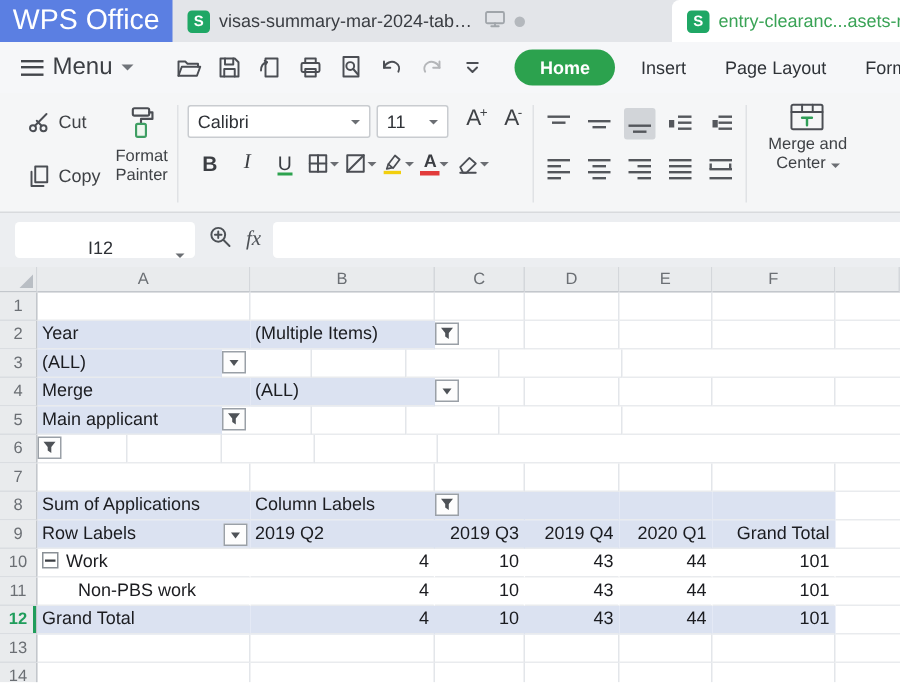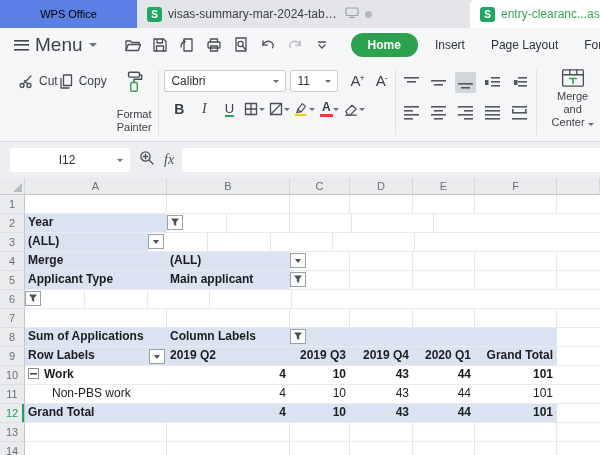--- a/index.html
+++ b/index.html
@@ -2,63 +2,63 @@
 <html><head>
 <meta charset="utf-8">
 <style>
   *{box-sizing:border-box;margin:0;padding:0}
   html,body{width:600px;height:455px;overflow:hidden}
   body{font-family:"Liberation Sans","DejaVu Sans",sans-serif;background:#fff;-webkit-font-smoothing:antialiased}
   #app{width:600px;height:455px;position:relative;overflow:hidden;background:#fff}
 
   
   .titlebar{height:28px;display:flex;background:#e3e5e9}
-  .wps-btn{width:137px;background:#5b7fe2;color:#000000;font-size:11px;display:flex;align-items:center;justify-content:center;flex:none}
+  .wps-btn{width:115px;background:#5b7fe2;color:#ffffff;font-size:19px;display:flex;align-items:center;justify-content:center;flex:none}
   .tabs{flex:1;display:flex;align-items:stretch}
   .doc-tab{display:flex;align-items:center;gap:6px;padding:0 10px;font-size:12px;color:#3a3d42;flex:none}
   .doc-tab.t1{width:245px}
   .tab-spacer{width:88px;flex:none}
   .doc-tab.active{background:#fff;border-radius:5px 5px 0 0;flex:1;color:#3aa356}
   .s-icon{width:15px;height:15px;background:#1fa765;border-radius:3px;color:#fff;font-size:10px;font-weight:bold;display:flex;align-items:center;justify-content:center;flex:none}
   .tab-label{white-space:nowrap;overflow:hidden;text-overflow:ellipsis}
   .dot{width:7px;height:7px;border-radius:50%;flex:none}
   .dot.gray{background:#b4b8bd}
   .monitor{flex:none;opacity:.75}
 
   
   .menubar{height:34px;background:#f6f7f9;display:flex;align-items:center;padding:0 8px;gap:2px}
-  .menu-item{display:flex;align-items:center;gap:6px;padding:0 6px;font-size:19px;color:#3c3f44}
+  .menu-item{display:flex;align-items:center;gap:6px;padding:0 6px;font-size:16px;color:#3c3f44}
   .burger{width:15px;height:11px;background:
     linear-gradient(#43464b,#43464b) 0 0/15px 1.6px no-repeat,
     linear-gradient(#43464b,#43464b) 0 4.7px/15px 1.6px no-repeat,
     linear-gradient(#43464b,#43464b) 0 9.4px/15px 1.6px no-repeat}
   .chev{width:0;height:0;border-left:4px solid transparent;border-right:4px solid transparent;border-top:4px solid #70747a}
   .vdiv{width:1px;height:18px;background:#d6d9dc;margin:0 7px}
   .tbi{width:25px;height:24px;display:flex;align-items:center;justify-content:center;flex:none}
   .tbi svg{stroke:#4b4e54;fill:none;stroke-width:1.3;stroke-linecap:round;stroke-linejoin:round}
   .tbi.dis svg{opacity:.38}
   .ribbon-tabs{display:flex;align-items:center;margin-left:14px;gap:0}
   .rtab{font-size:12px;color:#2f3338;padding:4px 13px;white-space:nowrap}
   .rtab.pill{background:#2ca24e;color:#fff;border-radius:14px;padding:5px 17px;font-weight:bold;margin-right:4px}
 
   
   .ribbon{height:80px;background:#f5f6f7;border-bottom:1px solid #d8dadd;display:flex;align-items:stretch;padding:6px 6px 4px 8px;overflow:hidden}
   .grp{display:flex;align-items:flex-start}
   .gdiv{width:1px;background:#e0e2e5;margin:2px 6px;align-self:stretch}
   .stack{display:flex;flex-direction:column;align-items:center;font-size:11px;color:#3f4246}
   .stack svg{stroke:#4b4e54;fill:none;stroke-width:1.3;stroke-linecap:round;stroke-linejoin:round}
   .lbl-row{display:flex;align-items:center;gap:2px;margin-top:3px}
-  .two-col{display:flex;flex-direction:row;justify-content:space-between;height:62px;margin-left:10px}
+  .two-col{display:flex;flex-direction:column;justify-content:space-between;height:62px;margin-left:10px}
   .mini{display:flex;align-items:center;gap:5px;font-size:12px;color:#3f4246;height:26px}
   .mini svg{stroke:#4b4e54;fill:none;stroke-width:1.3;stroke-linecap:round;stroke-linejoin:round}
   .fp{margin-left:10px;text-align:center;line-height:13px}
   .dar{width:0;height:0;border-left:3.5px solid transparent;border-right:3.5px solid transparent;border-top:3.5px solid #6b6e73;display:inline-block}
   .fontgrp{display:flex;flex-direction:column;gap:7px;padding-top:2px}
   .combo{background:#fff;border:1px solid #c9ccd0;border-radius:2px;height:22px;display:flex;align-items:center;justify-content:space-between;padding:0 6px;font-size:12px;color:#2e3136}
-  .fg-row{display:flex;align-items:center;gap:4px}
+  .fg-row{display:flex;align-items:flex-start;gap:4px}
   .fg-row2{display:flex;align-items:center;gap:3px;padding-left:4px}
   .bigA{font-size:15px;color:#3f4246;font-weight:500}
   .sup{font-size:9px;color:#3f4246;position:relative;top:-5px;left:-1px}
   .fmt-ic{width:22px;height:20px;display:flex;align-items:center;justify-content:center;flex:none}
   .fmt-ic svg{stroke:#4b4e54;fill:none;stroke-width:1.3;stroke-linecap:round;stroke-linejoin:round}
   .bld{font-weight:bold;font-size:14px;color:#3b3e43}
   .itl{font-style:italic;font-family:"Liberation Serif","DejaVu Serif",serif;font-size:14px;color:#3b3e43}
   .und{font-size:13px;color:#3b3e43;border-bottom:2px solid #2ca24e;line-height:13px}
   .fc{display:flex;flex-direction:column;align-items:center;line-height:11px}
   .fc .bar{width:13px;height:3px;margin-top:1px}
@@ -75,40 +75,40 @@
   .h-l{background-image:linear-gradient(#54575c,#54575c),linear-gradient(#54575c,#54575c),linear-gradient(#54575c,#54575c),linear-gradient(#54575c,#54575c);background-position:0 1px,0 5px,0 9px,0 13px;background-size:15px 1.6px,9px 1.6px,15px 1.6px,9px 1.6px}
   .h-c{background-image:linear-gradient(#54575c,#54575c),linear-gradient(#54575c,#54575c),linear-gradient(#54575c,#54575c),linear-gradient(#54575c,#54575c);background-position:0 1px,3px 5px,0 9px,3px 13px;background-size:15px 1.6px,9px 1.6px,15px 1.6px,9px 1.6px}
   .h-r{background-image:linear-gradient(#54575c,#54575c),linear-gradient(#54575c,#54575c),linear-gradient(#54575c,#54575c),linear-gradient(#54575c,#54575c);background-position:0 1px,6px 5px,0 9px,6px 13px;background-size:15px 1.6px,9px 1.6px,15px 1.6px,9px 1.6px}
   .h-j{background-image:linear-gradient(#54575c,#54575c),linear-gradient(#54575c,#54575c),linear-gradient(#54575c,#54575c),linear-gradient(#54575c,#54575c);background-position:0 1px,0 5px,0 9px,0 13px;background-size:15px 1.6px,15px 1.6px,15px 1.6px,15px 1.6px}
   .h-w{background-image:linear-gradient(#54575c,#54575c),linear-gradient(#54575c,#54575c),linear-gradient(#54575c,#54575c),linear-gradient(#54575c,#54575c),linear-gradient(#54575c,#54575c);background-position:0 1px,0 7px,0 13px,0 4px,13px 4px;background-size:15px 1.6px,15px 1.6px,15px 1.6px,1.6px 4px,1.6px 4px}
   .merge{margin-left:8px;text-align:center;font-size:11px;color:#3f4246;line-height:13px;display:flex;flex-direction:column;align-items:center}
   .merge svg{stroke:#4b4e54;fill:none;stroke-width:1.2;stroke-linecap:round}
 
   
   .fbar{height:36px;background:#eceef1;display:flex;align-items:center;padding:0 0 0 10px;gap:8px}
-  .namebox{width:120px;height:24px;background:#fff;border-radius:3px;display:flex;align-items:center;font-size:12px;color:#2e3136;padding:0 7px;flex:none}
+  .namebox{width:120px;height:24px;background:#fff;border-radius:3px;display:flex;align-items:flex-end;font-size:12px;color:#2e3136;padding:0 7px;flex:none}
   .namebox .nb-t{flex:1;text-align:center}
   .fx{font-family:"Liberation Serif","DejaVu Serif",serif;font-style:italic;font-size:14px;color:#4d5156}
   .finput{flex:1;height:24px;background:#fff;border-radius:3px 0 0 3px;font-size:12px;color:#222;padding:0 6px;line-height:24px}
   .zoomic svg{stroke:#4d5156;fill:none;stroke-width:1.3;stroke-linecap:round}
 
   
   .sheet{height:277px;background:#fff;overflow:hidden;font-size:12px;color:#1b1c20}
   .srow{display:flex;height:19px}
   .srow.hdr{height:17px}
   .c{border-right:1px solid #e3e6ea;border-bottom:1px solid #e9ebee;height:100%;padding:0 3px;line-height:17px;white-space:nowrap;position:relative}
   .w0{width:25px;flex:none}.w1{width:142px;flex:none}.w2{width:123px;flex:none}
   .w3{width:60px;flex:none}.w4{width:63px;flex:none}.w5{width:62px;flex:none}
   .w6{width:82px;flex:none}.w7{flex:1;border-right:none}
   .ch{background:#e9ebed;color:#6b6f74;font-size:11px;text-align:center;border-right:1px solid #d4d7db;border-bottom:1px solid #c3c7cc;line-height:16px}
   .rh{background:#e9ebed;color:#6b6f74;font-size:11px;text-align:center;border-right:1px solid #c3c7cc;border-bottom:1px solid #dadde1;line-height:18px}
-  .rh.act{color:#1f9d5b;font-weight:normal;box-shadow:inset -2px 0 0 #1f9d5b}
+  .rh.act{color:#1f9d5b;font-weight:bold;box-shadow:inset -2px 0 0 #1f9d5b}
   .sel-all{position:relative}
   .sel-all i{position:absolute;right:2px;bottom:2px;width:0;height:0;border-left:9px solid transparent;border-bottom:9px solid #b9bec4}
-  .b{font-weight:bold}
+  .b{font-weight:normal}
   .r{text-align:right}
   .lv{background:#dbe2f1;border-right-color:transparent}
   .wp{border-right-color:transparent}
   .ind{padding-left:27px}
   .fbtn{width:16px;height:15px;border:1px solid #9aa0a7;background:#fdfdfd;display:inline-flex;align-items:center;justify-content:center;margin-top:1px;vertical-align:top}
   .tri{width:0;height:0;border-left:3.5px solid transparent;border-right:3.5px solid transparent;border-top:4px solid #4e5257}
   .rl-btn{position:absolute;right:1px;top:1px}
   .colbox{display:inline-block;width:11px;height:11px;border:1px solid #8a9096;background:#fff;margin-right:5px;vertical-align:-1px;background-image:linear-gradient(#3c3f44,#3c3f44);background-repeat:no-repeat;background-position:center;background-size:7px 1.5px}
 </style>
 </head>
@@ -225,21 +225,21 @@
             </svg>
           <span>Copy</span>
         </div>
       </div>
       <div class="stack fp" style="padding-top:2px">
         <svg width="24" height="24" viewBox="0 0 22 22">
             <rect x="6" y="2" width="10" height="4.5" rx="1"></rect>
             <path d="M16 4.5h2v4H11v3"></path>
             <rect x="8" y="11.5" width="6" height="8" rx="1" fill="#eef6ef" stroke="#3e9e63"></rect>
           </svg>
-        <span style="margin-top:14px">Format</span>
+        <span style="margin-top:4px">Format</span>
         <span>Painter</span>
       </div>
     </div>
     <div class="gdiv"></div>
 
     <div class="fontgrp">
       <div class="fg-row">
         <div class="combo" style="width:122px">
           <span>Calibri</span>
             <span class="dar"></span>
@@ -381,20 +381,21 @@
         <div class="c w3"></div>
         <div class="c w4"></div>
         <div class="c w5"></div>
         <div class="c w6"></div>
         <div class="c w7"></div>
     </div>
 
     <div class="srow">
       <div class="c w0 rh">2</div>
       <div class="c w1 lv b">Year</div>
+      <div class="c w2 lv b">(Multiple Items)</div>
       <div class="c w3" style="padding:0"><span class="fbtn">
             <svg width="10" height="9" viewBox="0 0 10 9">
               <path d="M1 .5h8L6.2 4v4L3.8 6.4V4z" fill="#4e5257" stroke="none"></path>
             </svg>
           </span></div>
       <div class="c w4"></div>
         <div class="c w5"></div>
         <div class="c w6"></div>
         <div class="c w7"></div>
     </div>
@@ -419,21 +420,20 @@
             <span class="tri"></span>
           </span></div>
       <div class="c w4"></div>
         <div class="c w5"></div>
         <div class="c w6"></div>
         <div class="c w7"></div>
     </div>
 
     <div class="srow">
       <div class="c w0 rh">5</div>
-      <div class="c w1 lv b">Applicant Type</div>
       <div class="c w2 lv b">Main applicant</div>
       <div class="c w3" style="padding:0"><span class="fbtn">
             <svg width="10" height="9" viewBox="0 0 10 9">
               <path d="M1 .5h8L6.2 4v4L3.8 6.4V4z" fill="#4e5257" stroke="none"></path>
             </svg>
           </span></div>
       <div class="c w4"></div>
         <div class="c w5"></div>
         <div class="c w6"></div>
         <div class="c w7"></div>

